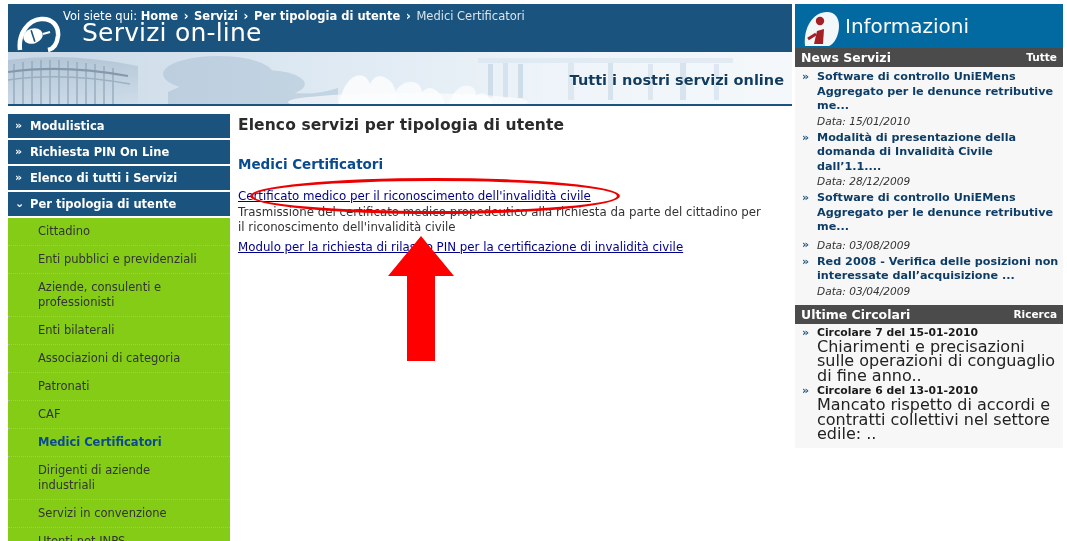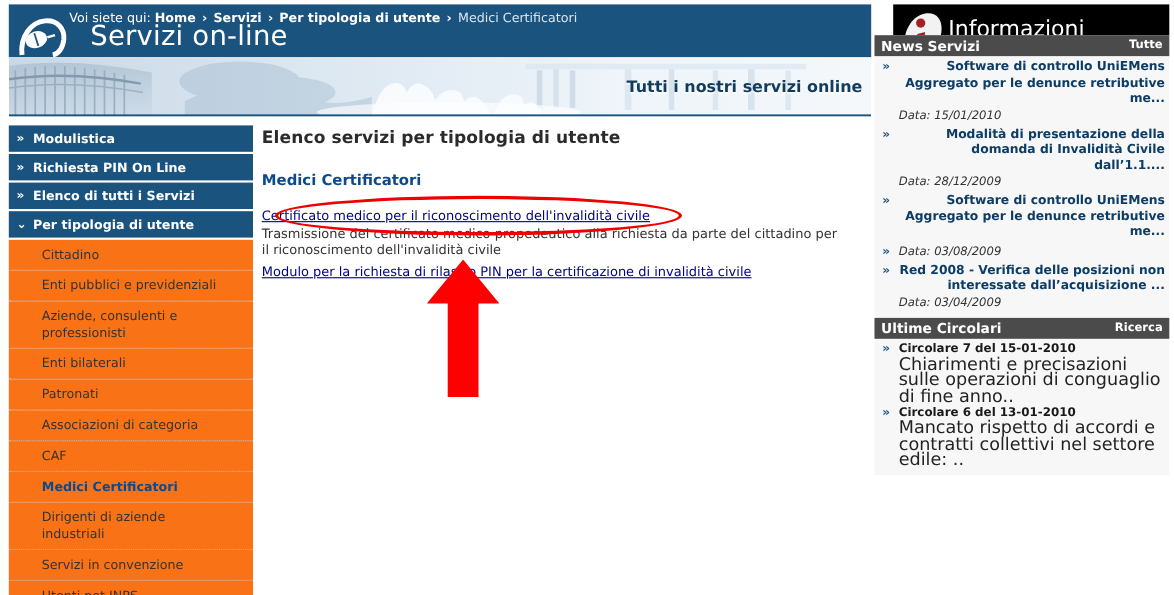--- a/index.html
+++ b/index.html
@@ -69,21 +69,21 @@
     height: 24px; line-height: 24px;
     padding-left: 22px;
     margin-bottom: 2px;
     cursor: pointer;
     white-space: nowrap;
   }
   .nav-top .chev {
     position:absolute; left:7px; top:0; line-height:24px; font-size:11px; font-weight:bold;
   }
   .nav-sub {
-    background: #f97316;
+    background: #84cc16;
     color: #333333;
     font-size: 11.5px;
     padding: 6px 22px 6px 30px;
     border-bottom: 1px dotted #bdb0b0;
     cursor: pointer;
     line-height: 15px;
   }
   .nav-sub.first { border-top: 0; }
   .nav-sub.active { color: #0a4a8f; font-weight: bold; }
 
@@ -113,21 +113,21 @@
     pointer-events: none;
   }
   .anno-arrow { position: absolute; left: 388px; top: 236px; width: 66px; height: 125px; pointer-events:none;}
 
   
   #rightwrap {
     position: absolute; left: 795px; top: 4px; width: 268px; height: 429px;
     background: #ffffff;
   }
   .info-head {
-    position: relative; height: 28px; background: #000000; overflow:hidden;margin-left:17px;
+    position: relative; height: 44px; background: #0369a1; overflow:hidden;
   }
   .info-head .icon { position:absolute; left:6px; top:4px; width:40px; height:40px; }
   .info-head .txt {
     position: absolute; left: 50px; top: 10px;
     color: #ffffff; font-size: 20px; font-family:"DejaVu Sans","Liberation Sans",sans-serif;
   }
   .sec-head {
     position: relative; background: #4b4b4b; color: #ffffff;
     height: 19px; line-height: 19px; padding: 0 6px;
     font-size: 12.5px; font-weight: bold;
@@ -137,21 +137,20 @@
     font-size: 10.5px; font-weight: bold; color:#ffffff; cursor:pointer;
   }
   .news-list { background:#f7f7f7; padding: 3px 4px 4px 4px; }
   .news-item { position: relative; padding-left: 18px; margin-bottom: 3px; }
   .news-item .bullet {
     position: absolute; left: 3px; top: 0px; color:#1b537f; font-size:11px; font-weight:bold;
   }
   .news-title {
     font-size: 11.2px; font-weight: bold; color: #0d3d66; line-height: 14.5px;
     cursor: pointer;
-    text-align: right;
   }
   .news-date { font-size: 10.6px; font-style: italic; color: #333333; line-height: 14px; }
   .circ-list { background:#f7f7f7; padding: 2px 4px 5px 4px; }
   .circ-item { position: relative; padding-left: 18px; margin-bottom: 1px; }
   .circ-item .bullet {
     position: absolute; left: 3px; top: 0px; color:#1b537f; font-size:11px; font-weight:bold;
   }
   .circ-title {
     font-size: 10.8px; font-weight: bold; color: #1a1a1a; line-height: 14px; cursor:pointer;
   }
@@ -267,23 +266,23 @@
 
       <div class="nav-sub first">
         <span>Cittadino</span></div>
       <div class="nav-sub">
         <span>Enti pubblici e previdenziali</span></div>
       <div class="nav-sub">
         <span>Aziende, consulenti e professionisti</span></div>
       <div class="nav-sub">
         <span>Enti bilaterali</span></div>
       <div class="nav-sub">
+        <span>Associazioni di categoria</span></div>
+      <div class="nav-sub">
         <span>Patronati</span></div>
-      <div class="nav-sub">
-        <span>Associazioni di categoria</span></div>
       <div class="nav-sub">
         <span>CAF</span></div>
       <div class="nav-sub active">
         <span>Medici Certificatori</span></div>
       <div class="nav-sub">
         <span>Dirigenti di aziende industriali</span></div>
       <div class="nav-sub">
         <span>Servizi in convenzione</span></div>
       <div class="nav-sub">
         <span>Utenti net.INPS</span></div>

